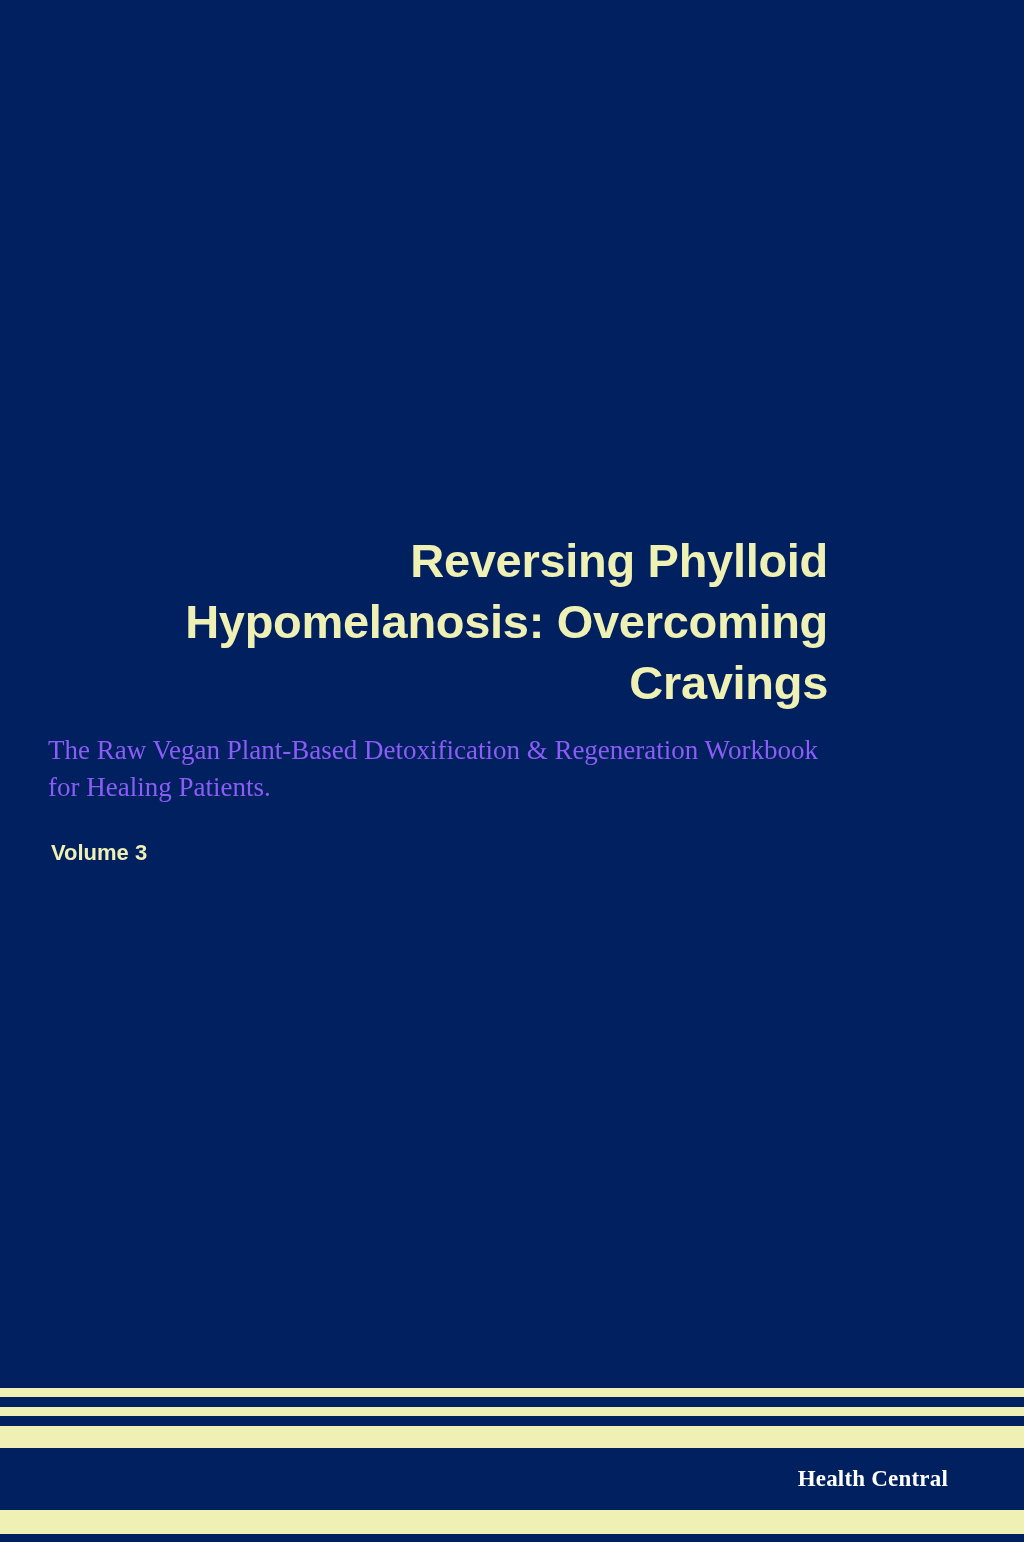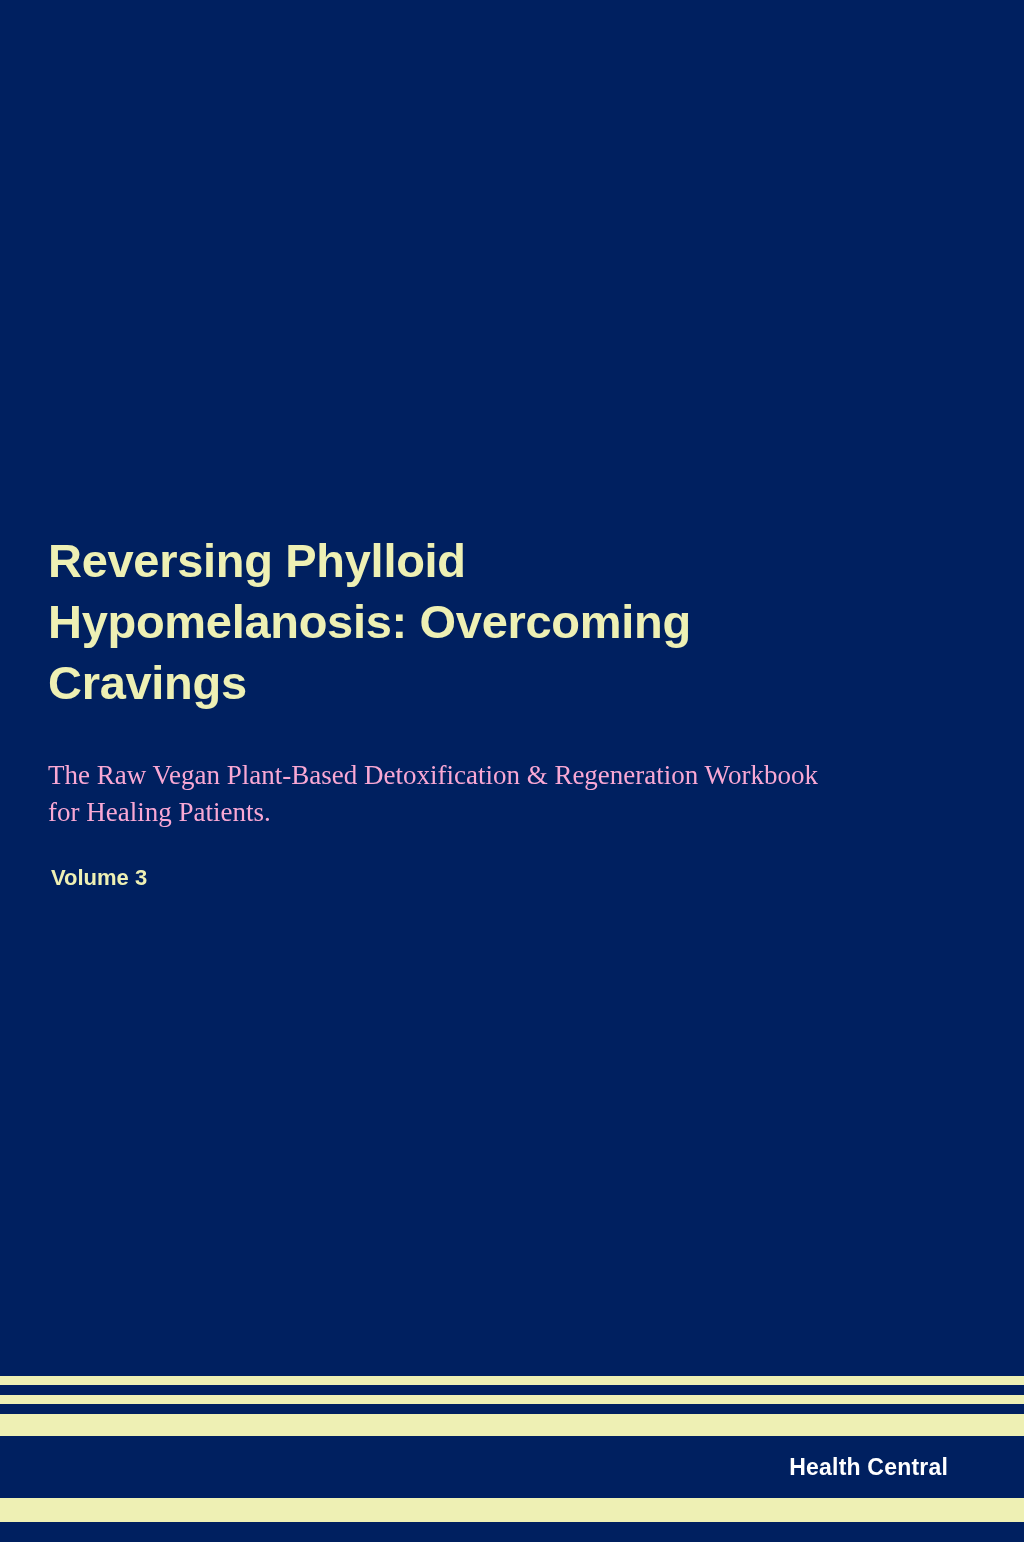--- a/index.html
+++ b/index.html
@@ -24,45 +24,47 @@
     left: 48px;
     top: 530px;
     width: 800px;
   }
   .book-title {
     color: #eef0b4;
     font-size: 47px;
     font-weight: bold;
     line-height: 1.30;
     letter-spacing: -0.3px;
-    margin: 0 0 44px 0;
+    margin: 0 0 19px 0;
     max-width: 780px;
+    text-align: right;
   }
   .book-subtitle {
-    color: #f9a8d4;
+    color: #8b5cf6;
     font-family: "Liberation Serif", serif;
     font-size: 27px;
     line-height: 1.37;
     margin: 0 0 34px 0;
     max-width: 880px;
     font-weight: normal;
   }
   .book-volume {
     color: #eef0b4;
     font-size: 22px;
     font-weight: bold;
     margin: 3px;
   }
   
   .stripes {
     position: absolute;
     left: 0;
     right: 0;
-    bottom: 12px;
+    bottom: 0;
     width: 100%;
+    font-family: Liberation Serif, serif;
   }
   .stripe {
     width: 100%;
     display: block;
   }
   .s-cream { background: #eef0b4; }
   .s-navy  { background: #002060; }
   .footer-bar {
     width: 100%;
     background: #002060;

